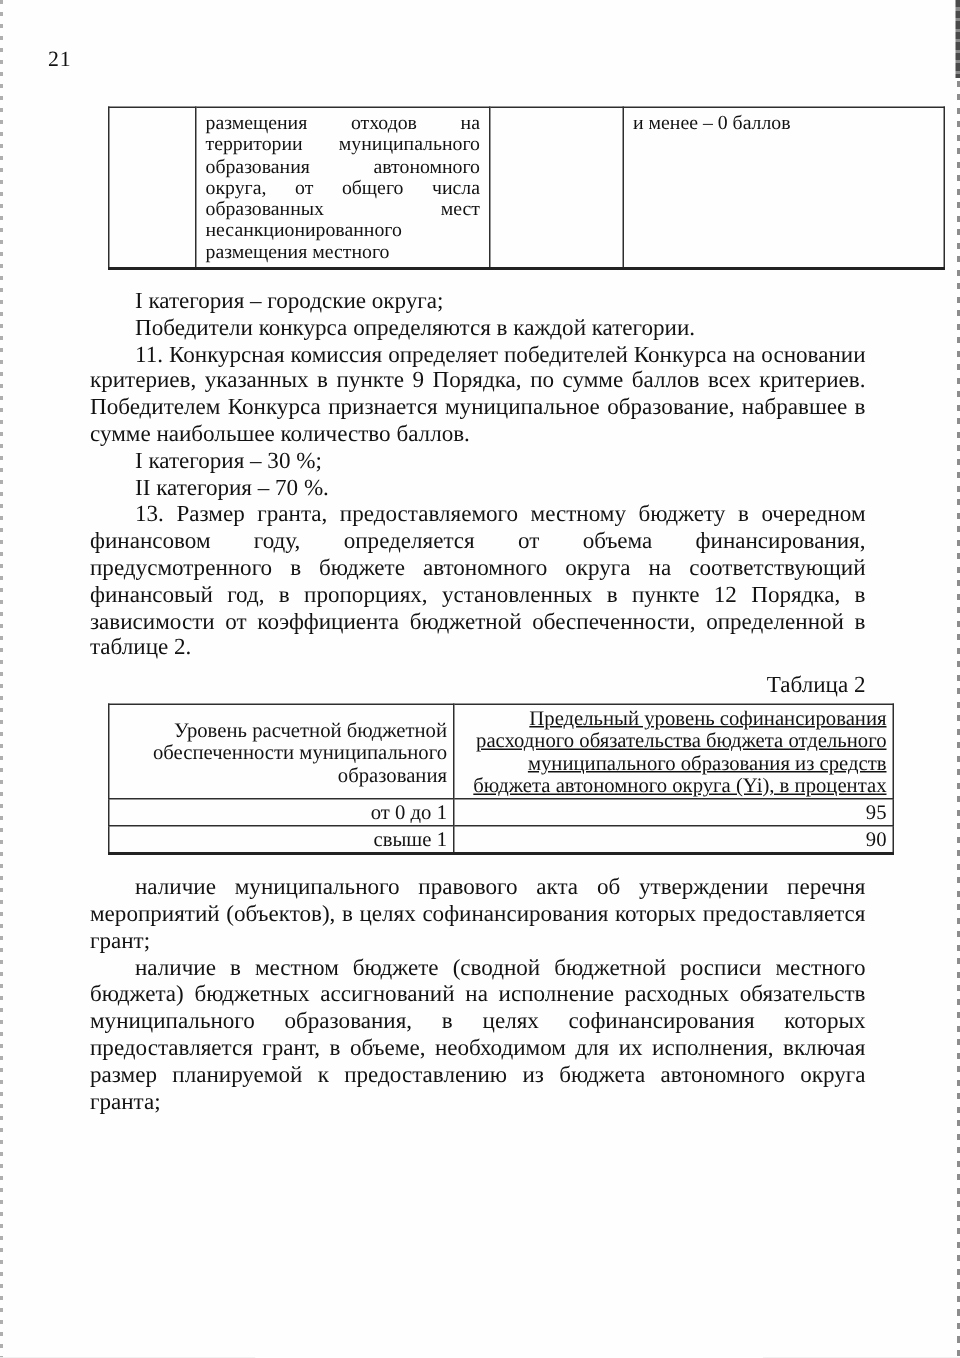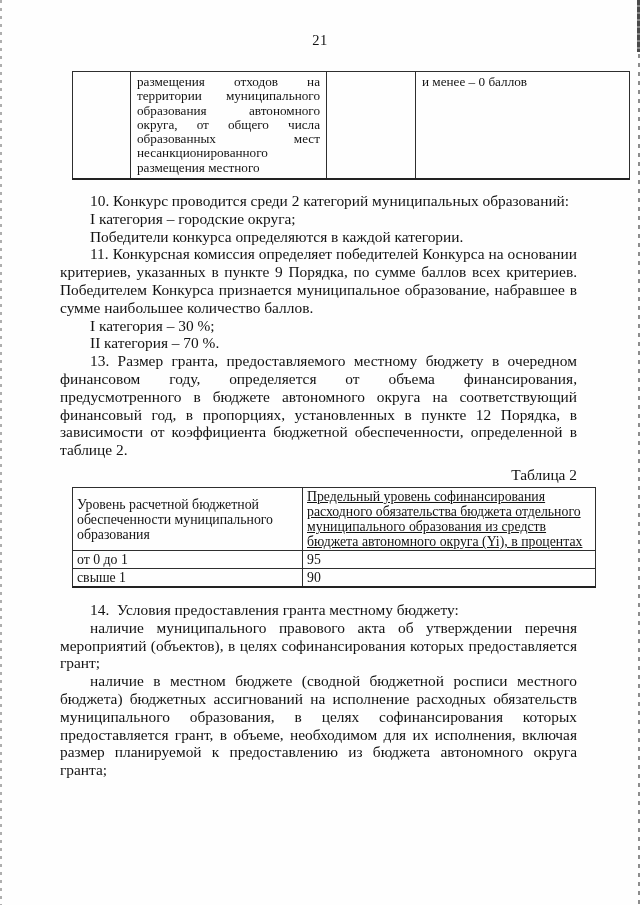--- a/index.html
+++ b/index.html
@@ -20,23 +20,24 @@
   .edge-right{
     position:absolute;right:0;top:0;width:2px;height:100%;
     background:repeating-linear-gradient(to bottom,rgba(80,80,80,.65) 0 4px,rgba(255,255,255,0) 4px 9px);
   }
   .edge-right-top{
     position:absolute;right:0;top:0;width:3px;height:52px;
     background:repeating-linear-gradient(to bottom,#4a4a4a 0 5px,#8a8a8a 5px 7px);
   }
   .page-number{
     padding-top:32px;
-    text-align:center;
+    text-align:left;
     font-size:14.5px;
     letter-spacing:.5px;
+    padding-left:32px;
   }
   
   .top-table{
     border-collapse:collapse;
     margin:22px 0 0 72px;
     width:505px;
     table-layout:fixed;
     font-size:13.2px;
     line-height:14.3px;
   }
@@ -70,21 +71,21 @@
     border-collapse:collapse;
     margin:3px 0 0 72px;
     width:505px;
     table-layout:fixed;
     font-size:13.8px;
     line-height:15px;
   }
   .table2 th,.table2 td{
     border:1.2px solid #2e2e2e;
     font-weight:normal;
-    text-align:left;
+    text-align:right;
     padding:1px 4px;
     vertical-align:middle;
     margin-left:48px;
   }
   .table2{border-bottom:2.5px solid #222;}
   .t2-c1{width:221px;}
   .t2-c2{width:284px;text-decoration:underline;}
   .body-text-2{margin-top:13px;}
 </style>
 </head>
@@ -103,21 +104,20 @@
         <tr>
       <td class="tt-c1"></td>
       <td class="tt-c2">размещения отходов на территории муниципального образования автономного округа, от общего числа образованных мест несанкционированного размещения местного</td>
       <td class="tt-c3"></td>
       <td class="tt-c4">и менее – 0 баллов</td>
     </tr>
   </tbody>
     </table>
 
   <div class="body-text">
-    <p>10. Конкурс проводится среди 2 категорий муниципальных образований:</p>
     <p>I категория – городские округа;</p>
     <p>Победители конкурса определяются в каждой категории.</p>
     <p>11. Конкурсная комиссия определяет победителей Конкурса на основании критериев, указанных в пункте 9 Порядка, по сумме баллов всех критериев. Победителем Конкурса признается муниципальное образование, набравшее в сумме наибольшее количество баллов.</p>
     <p>I категория – 30 %;</p>
     <p>II категория – 70 %.</p>
     <p>13. Размер гранта, предоставляемого местному бюджету в очередном финансовом году, определяется от объема финансирования, предусмотренного в бюджете автономного округа на соответствующий финансовый год, в пропорциях, установленных в пункте 12 Порядка, в зависимости от коэффициента бюджетной обеспеченности, определенной в таблице 2.</p>
   </div>
 
   <div class="tbl2-caption">Таблица 2</div>
 
@@ -132,18 +132,17 @@
       <td>95</td>
     </tr>
     <tr>
       <td>свыше 1</td>
       <td>90</td>
     </tr>
   </tbody>
     </table>
 
   <div class="body-text body-text-2">
-    <p>14.&nbsp; Условия предоставления гранта местному бюджету:</p>
     <p>наличие муниципального правового акта об утверждении перечня мероприятий (объектов), в целях софинансирования которых предоставляется грант;</p>
     <p>наличие в местном бюджете (сводной бюджетной росписи местного бюджета) бюджетных ассигнований на исполнение расходных обязательств муниципального образования, в целях софинансирования которых предоставляется грант, в объеме, необходимом для их исполнения, включая размер планируемой к предоставлению из бюджета автономного округа гранта;</p>
   </div>
 
 </div>
 
 </body></html>

